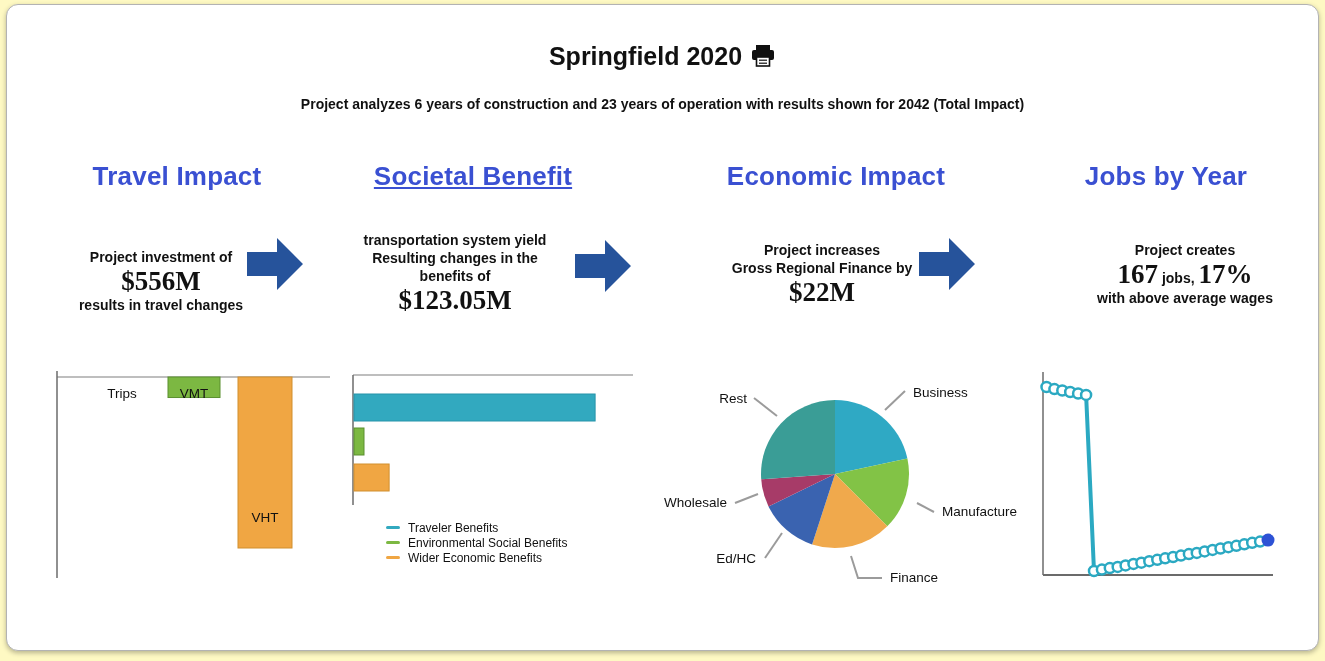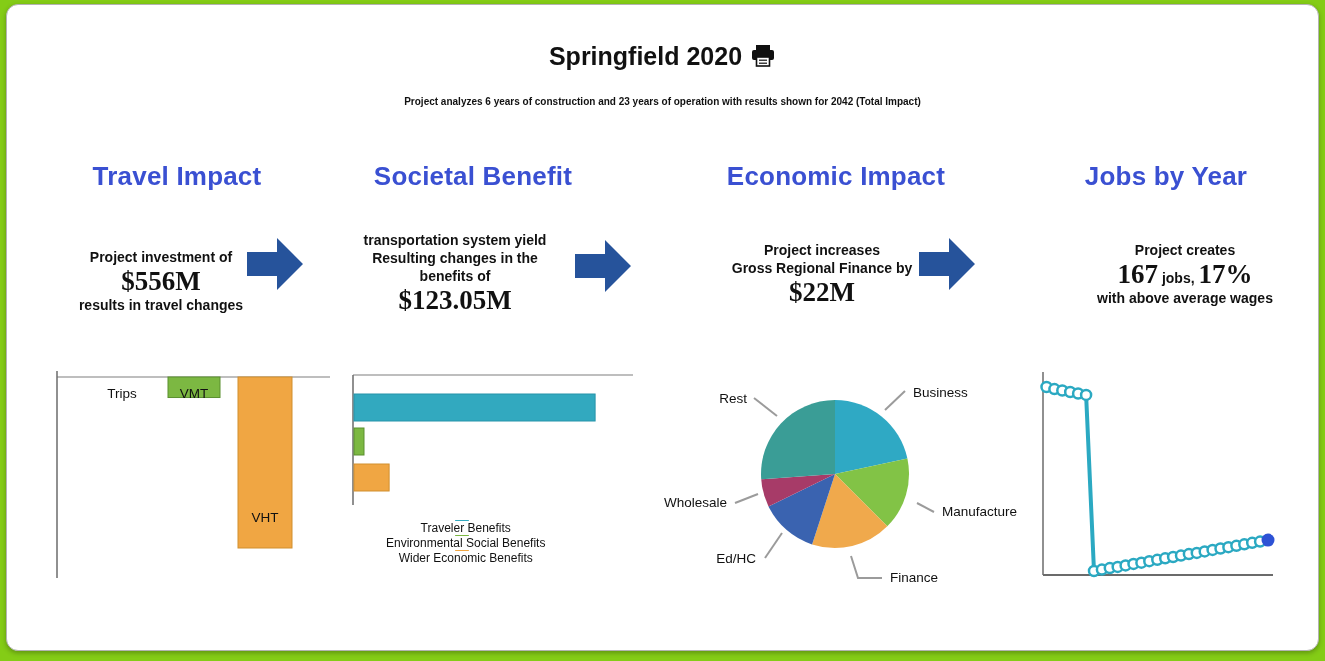--- a/index.html
+++ b/index.html
@@ -1,30 +1,30 @@
 <!DOCTYPE html>
 <html style="--heading-blue: #3a50d2;"><head>
 <meta charset="utf-8">
 <style>
   html,body{margin:0;padding:0;}
-  #page{position:relative;width:1325px;height:661px;background:#84cc16;
+  #page{position:relative;width:1325px;height:661px;background:#fef9c3;
         font-family:"Liberation Sans",sans-serif;overflow:hidden;}
   #card{position:absolute;left:6px;top:4px;width:1311px;height:645px;background:#ffffff;
         border:1px solid #b3b3b3;border-radius:12px;box-shadow:0 2px 5px rgba(0,0,0,.28);}
   .abs{position:absolute;}
   #title-row{left:0;top:42px;width:100%;text-align:center;font-size:25px;font-weight:bold;color:#111;}
   #title-row .ticon{display:inline-block;vertical-align:-3px;margin-left:8px;}
-  #subtitle{left:0;top:96px;width:100%;text-align:center;font-size:10px;font-weight:bold;color:#111;}
+  #subtitle{left:0;top:96px;width:100%;text-align:center;font-size:14px;font-weight:bold;color:#111;}
   .col-heading{top:161px;width:260px;text-align:center;font-size:26px;font-weight:bold;color:var(--heading-blue,#3a50d2);letter-spacing:.2px;}
   .stat{font-size:14px;font-weight:bold;color:#111;text-align:center;line-height:18px;}
   .amount{font-family:"Liberation Serif",serif;font-size:27px;font-weight:bold;line-height:30px;}
   .arrow-ic{width:56px;height:52px;}
   svg{display:block;}
   .legend{left:386px;top:520px;font-size:12px;color:#111;}
-  .legend-row{display:flex;align-items:center;height:15px;flex-direction:column;}
+  .legend-row{display:flex;align-items:center;height:15px;}
   .legend-dash{display:inline-block;width:14px;height:3.5px;border-radius:2px;margin-right:8px;}
 </style>
 </head>
 <body>
 
 <div id="page">
   <div id="card"></div>
 
   <div class="abs" id="title-row">
     <span>Springfield 2020</span><span class="ticon"><svg width="26" height="24" viewBox="0 0 26 24">
@@ -32,21 +32,21 @@
           <rect x="2" y="6" width="22" height="10" rx="2" fill="#101010"></rect>
           <rect x="6.5" y="13" width="13" height="9" fill="#ffffff" stroke="#101010" stroke-width="1.6"></rect>
           <line x1="9" y1="16.2" x2="17" y2="16.2" stroke="#101010" stroke-width="1.2"></line>
           <line x1="9" y1="19.2" x2="17" y2="19.2" stroke="#101010" stroke-width="1.2"></line>
         </svg></span>
   </div>
 
   <div class="abs" id="subtitle">Project analyzes 6 years of construction and 23 years of operation with results shown for 2042 (Total Impact)</div>
 
   <div class="abs col-heading" style="left:47px;">Travel Impact</div>
-  <div class="abs col-heading" style="left:343px;">Societal Benefit</div>
+  <div class="abs col-heading" style="left:343px;text-decoration:underline;">Societal Benefit</div>
   <div class="abs col-heading" style="left:706px;">Economic Impact</div>
   <div class="abs col-heading" style="left:1036px;">Jobs by Year</div>
 
   <div class="abs stat" style="left:55px;top:248px;width:212px;">
     <div>Project investment of</div>
     <div class="amount">$556M</div>
     <div>results in travel changes</div>
   </div>
 
   <div class="abs" style="left:247px;top:238px;">

